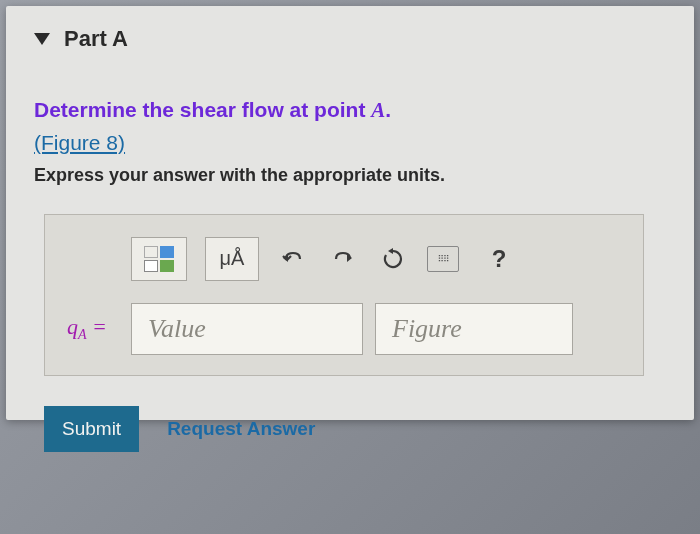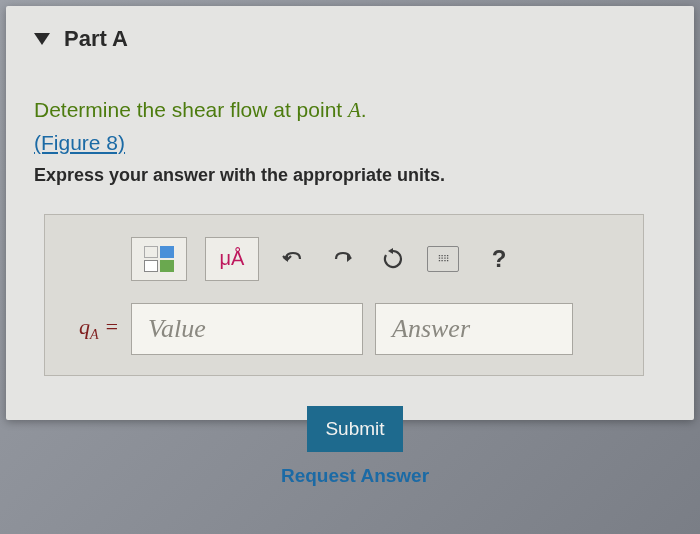--- a/index.html
+++ b/index.html
@@ -33,23 +33,24 @@
     border-right: 8px solid transparent;
     border-top: 12px solid #2a2a2a;
   }
   .part-title {
     font-weight: bold;
     font-size: 22px;
     color: #2a2a2a;
   }
   .prompt {
     font-size: 21px;
-    color: #4d7c0f;
+    color: #6d28d9;
     line-height: 1.5;
     margin-bottom: 4px;
+    font-weight: bold;
   }
   .prompt .point { font-style: italic; font-family: 'Times New Roman', serif; }
   .figure-link {
     color: #1b6aa5;
     text-decoration: underline;
     font-size: 21px;
     cursor: pointer;
     display: inline-block;
     margin-bottom: 10px;
   }
@@ -76,21 +77,21 @@
   .tool-btn {
     background: #eeede8;
     border: 1px solid #a8a6a0;
     height: 44px;
     display: flex;
     align-items: center;
     justify-content: center;
     cursor: pointer;
   }
   .tool-templates { width: 56px; }
-  .tool-symbols { width: 54px; font-size: 20px; color: #be185d; }
+  .tool-symbols { width: 54px; font-size: 20px; color: #404040; }
   .tool-icon {
     width: 32px; height: 32px;
     display: flex; align-items: center; justify-content: center;
     color: #3a3a3a;
     cursor: pointer;
     font-size: 20px;
   }
   .tool-keyboard {
     border: 1px solid #888;
     width: 36px; height: 26px;
@@ -103,23 +104,22 @@
   .tool-help { font-size: 24px; font-weight: bold; margin-left: 6px; }
   .input-row {
     display: flex;
     align-items: center;
     gap: 12px;
   }
   .var-label {
     font-style: italic;
     font-family: 'Times New Roman', serif;
     font-size: 22px;
-    color: #7f1d1d;
+    color: #a21caf;
     width: 52px;
-    text-align: right;
   }
   .value-input, .units-input {
     background: #f5f4ef;
     border: 1px solid #a8a6a0;
     height: 52px;
     font-style: italic;
     font-family: 'Times New Roman', serif;
     font-size: 26px;
     color: #8a8880;
     padding: 14px 16px;
@@ -127,22 +127,21 @@
     align-items: center;
     cursor: text;
   }
   .value-input { width: 232px; }
   .units-input { width: 198px; }
   .submit-row {
     margin-top: 30px;
     margin-left: 10px;
     display: flex;
     align-items: center;
-    gap: 13px;
-    flex-direction: column;
+    gap: 28px;
   }
   .submit-btn {
     background: #1e6a8e;
     color: #f2f2f0;
     font-size: 19px;
     padding: 12px 18px;
     border: none;
     cursor: pointer;
   }
   .request-link {
@@ -221,21 +220,21 @@
     </div>
 
     <div class="input-row">
       <div class="var-label">
         <span style="font-style:italic">q</span><sub style="font-size:14px">A</sub> =
       </div>
       <div class="value-input">
         <span>Value</span>
       </div>
       <div class="units-input">
-        <span>Answer</span>
+        <span>Figure</span>
       </div>
     </div>
   </div>
 
   <div class="submit-row">
     <button class="submit-btn">Submit</button>
     <a class="request-link">Request Answer</a>
   </div>
 
 </div>

